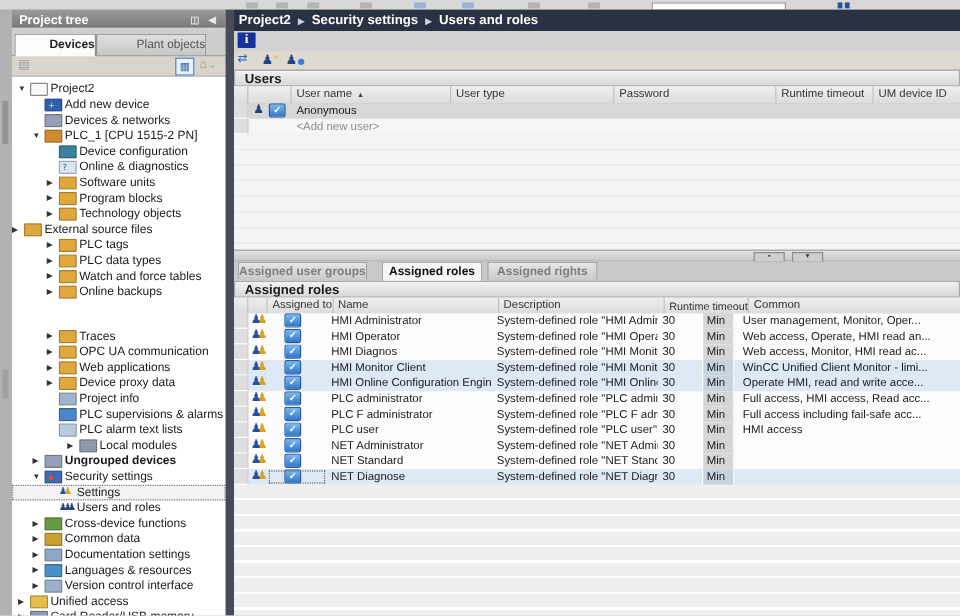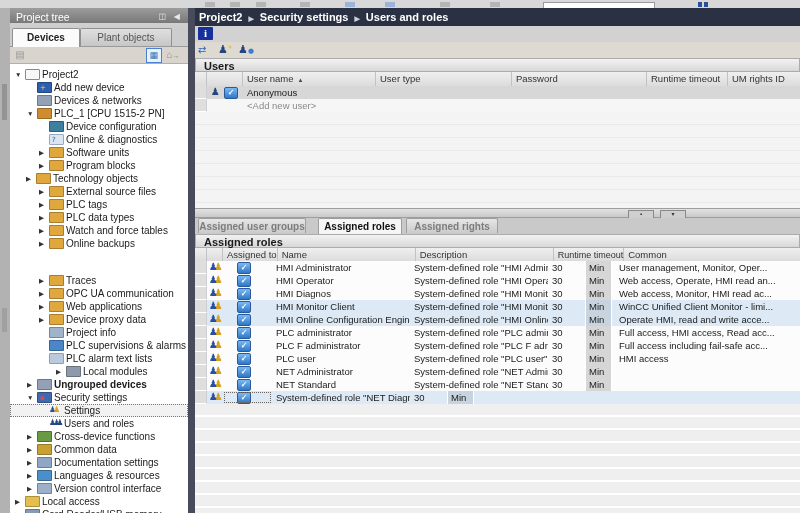--- a/index.html
+++ b/index.html
@@ -12,25 +12,25 @@
   .frag{position:absolute;top:2px;height:5px;background:#b5b5b5;width:10px;}
   .frag.white{background:#fff;border:1px solid #9a9a9a;height:5px;}
   .frag.blue{background:#2a4f9f;width:4px;}
   
   .leftedge{left:0;top:8px;width:10px;height:505px;background:#b2b2b2;border-right:1px solid #8f8f8f;}
   .leftedge .n1{position:absolute;left:2px;top:76px;width:5px;height:36px;background:#949494;}
   .leftedge .n2{position:absolute;left:2px;top:300px;width:5px;height:24px;background:#a0a0a0;}
   
   .ptree{left:10px;top:8px;width:178px;height:505px;background:#cfcfcf;}
   .pt-header{position:absolute;left:0;top:0;width:100%;height:15px;
-     background:linear-gradient(#9c9c9c,#787878);color:#fff;font-weight:normal;font-size:10.5px;line-height:18px;}
+     background:linear-gradient(#9c9c9c,#787878);color:#fff;font-weight:bold;font-size:10.5px;line-height:18px;}
   .pt-header .t{padding-left:6px;}
   .pt-hicon{position:absolute;top:0;height:18px;line-height:18px;color:#e8e8e8;font-size:8px;}
   .pt-tabs{position:absolute;left:0;top:18px;width:100%;height:20px;background:#cdcdcd;border-bottom:1px solid #9a9a9a;}
-  .dtab{position:absolute;top:2px;height:17px;line-height:17px;text-align:center;font-size:10px;
+  .dtab{position:absolute;top:2px;height:17px;line-height:17px;text-align:right;font-size:10px;
         border:1px solid #909090;border-bottom:none;border-radius:2px 2px 0 0;}
   .dtab.on{background:#fbfbfb;font-weight:bold;color:#222;height:18px;z-index:2;}
   .dtab.off{background:linear-gradient(#e0e0e0,#c6c6c6);color:#555;}
   .pt-toolbar{position:absolute;left:0;top:39px;width:100%;height:16px;background:#d9d5ce;border-bottom:1px solid #b0b0b0;}
   .tbi{position:absolute;top:1px;width:14px;height:13px;text-align:center;line-height:13px;font-size:10px;}
   .tbi.sel{border:1px solid #4a80d0;background:#e9f1fb;}
   .tree{position:absolute;left:0;top:56px;width:100%;height:449px;background:#ffffff;padding-top:4px;overflow:hidden;}
   .trow{height:13px;line-height:13px;white-space:nowrap;display:flex;align-items:center;}
   .trow.b .tl{font-weight:bold;}
   .trow.foc{background:#f2f2f2;outline:1px dotted #777;outline-offset:-1px;}
@@ -177,26 +177,26 @@
       <div class="trow" style="padding-left: 29px;">
         <span class="tw">▶</span>
         <span class="ti box" style="background: rgb(224, 168, 60);"></span>
         <span class="tl">Software units</span>
       </div>
       <div class="trow" style="padding-left: 29px;">
         <span class="tw">▶</span>
         <span class="ti box" style="background: rgb(224, 168, 60);"></span>
         <span class="tl">Program blocks</span>
       </div>
-      <div class="trow" style=" margin-left: 16px;">
+      <div class="trow" style="padding-left: 29px;">
         <span class="tw">▶</span>
         <span class="ti box" style="background: rgb(224, 168, 60);"></span>
         <span class="tl">Technology objects</span>
       </div>
-      <div class="trow" style="padding-left: 29px;">
+      <div class="trow" style="">
         <span class="tw">▶</span>
         <span class="ti box" style="background: rgb(224, 168, 60);"></span>
         <span class="tl">External source files</span>
       </div>
       <div class="trow" style="padding-left: 29px;">
         <span class="tw">▶</span>
         <span class="ti box" style="background: rgb(224, 168, 60);"></span>
         <span class="tl">PLC tags</span>
       </div>
       <div class="trow" style="padding-left: 29px;">
@@ -303,21 +303,21 @@
         <span class="tl">Languages &amp; resources</span>
       </div>
       <div class="trow" style="padding-left: 17px;">
         <span class="tw">▶</span>
         <span class="ti box" style="background: rgb(156, 177, 201);"></span>
         <span class="tl">Version control interface</span>
       </div>
       <div class="trow" style="padding-left: 5px;">
         <span class="tw">▶</span>
         <span class="ti box" style="background: rgb(229, 191, 78);"></span>
-        <span class="tl">Local access</span>
+        <span class="tl">Unified access</span>
       </div>
       <div class="trow" style="padding-left: 5px;">
         <span class="tw">▶</span>
         <span class="ti box" style="background: rgb(138, 154, 176);"></span>
         <span class="tl">Card Reader/USB memory</span>
       </div>
     </div>
 </div>
 
 <div class="abs vsplit"></div>
@@ -340,21 +340,21 @@
 
   <div class="sectitle" style="top:50px">Users</div>
 
   <div class="thead" style="top:64px">
     <span class="hcell u-mk"></span>
     <span class="hcell u-blank"></span>
     <span class="hcell u-nm"><span>User name</span><span class="sort">▲</span></span>
     <span class="hcell u-ty">User type</span>
     <span class="hcell u-pw">Password</span>
     <span class="hcell u-rt">Runtime timeout</span>
-    <span class="hcell u-um" style="border-right:none">UM rights ID</span>
+    <span class="hcell u-um" style="border-right:none">UM device ID</span>
   </div>
   <div id="users-rows">
       <div class="urow sel" style="top: 78px;">
         <span class="cell u-mk mk"></span>
         <span class="cell u-ic">
           <i class="pawn pw1">♟</i>
         </span>
         <span class="cell u-cb"><span class="cb">✓</span></span>
         <span class="cell u-nm">Anonymous</span>
         <span class="cell u-ty"></span>
@@ -528,20 +528,21 @@
         <span class="cell c-mn">Min</span>
         <span class="cell c-cm"></span>
       </div>
       <div class="rrow hl" style="top: 383px;">
         <span class="cell c-mk mk"></span>
         <span class="cell c-ic">
           <i class="pawn p2">♟</i>
           <i class="pawn p1">♟</i>
         </span>
         <span class="cell c-cb focd"><span class="cb">✓</span></span>
+        <span class="cell c-nm">NET Diagnose</span>
         <span class="cell c-ds">System-defined role "NET Diagnos...</span>
         <span class="cell c-to">30</span>
         <span class="cell c-mn">Min</span>
         <span class="cell c-cm"></span>
       </div>
     </div>
   <div class="stripes"></div>
 
 </div>
 

